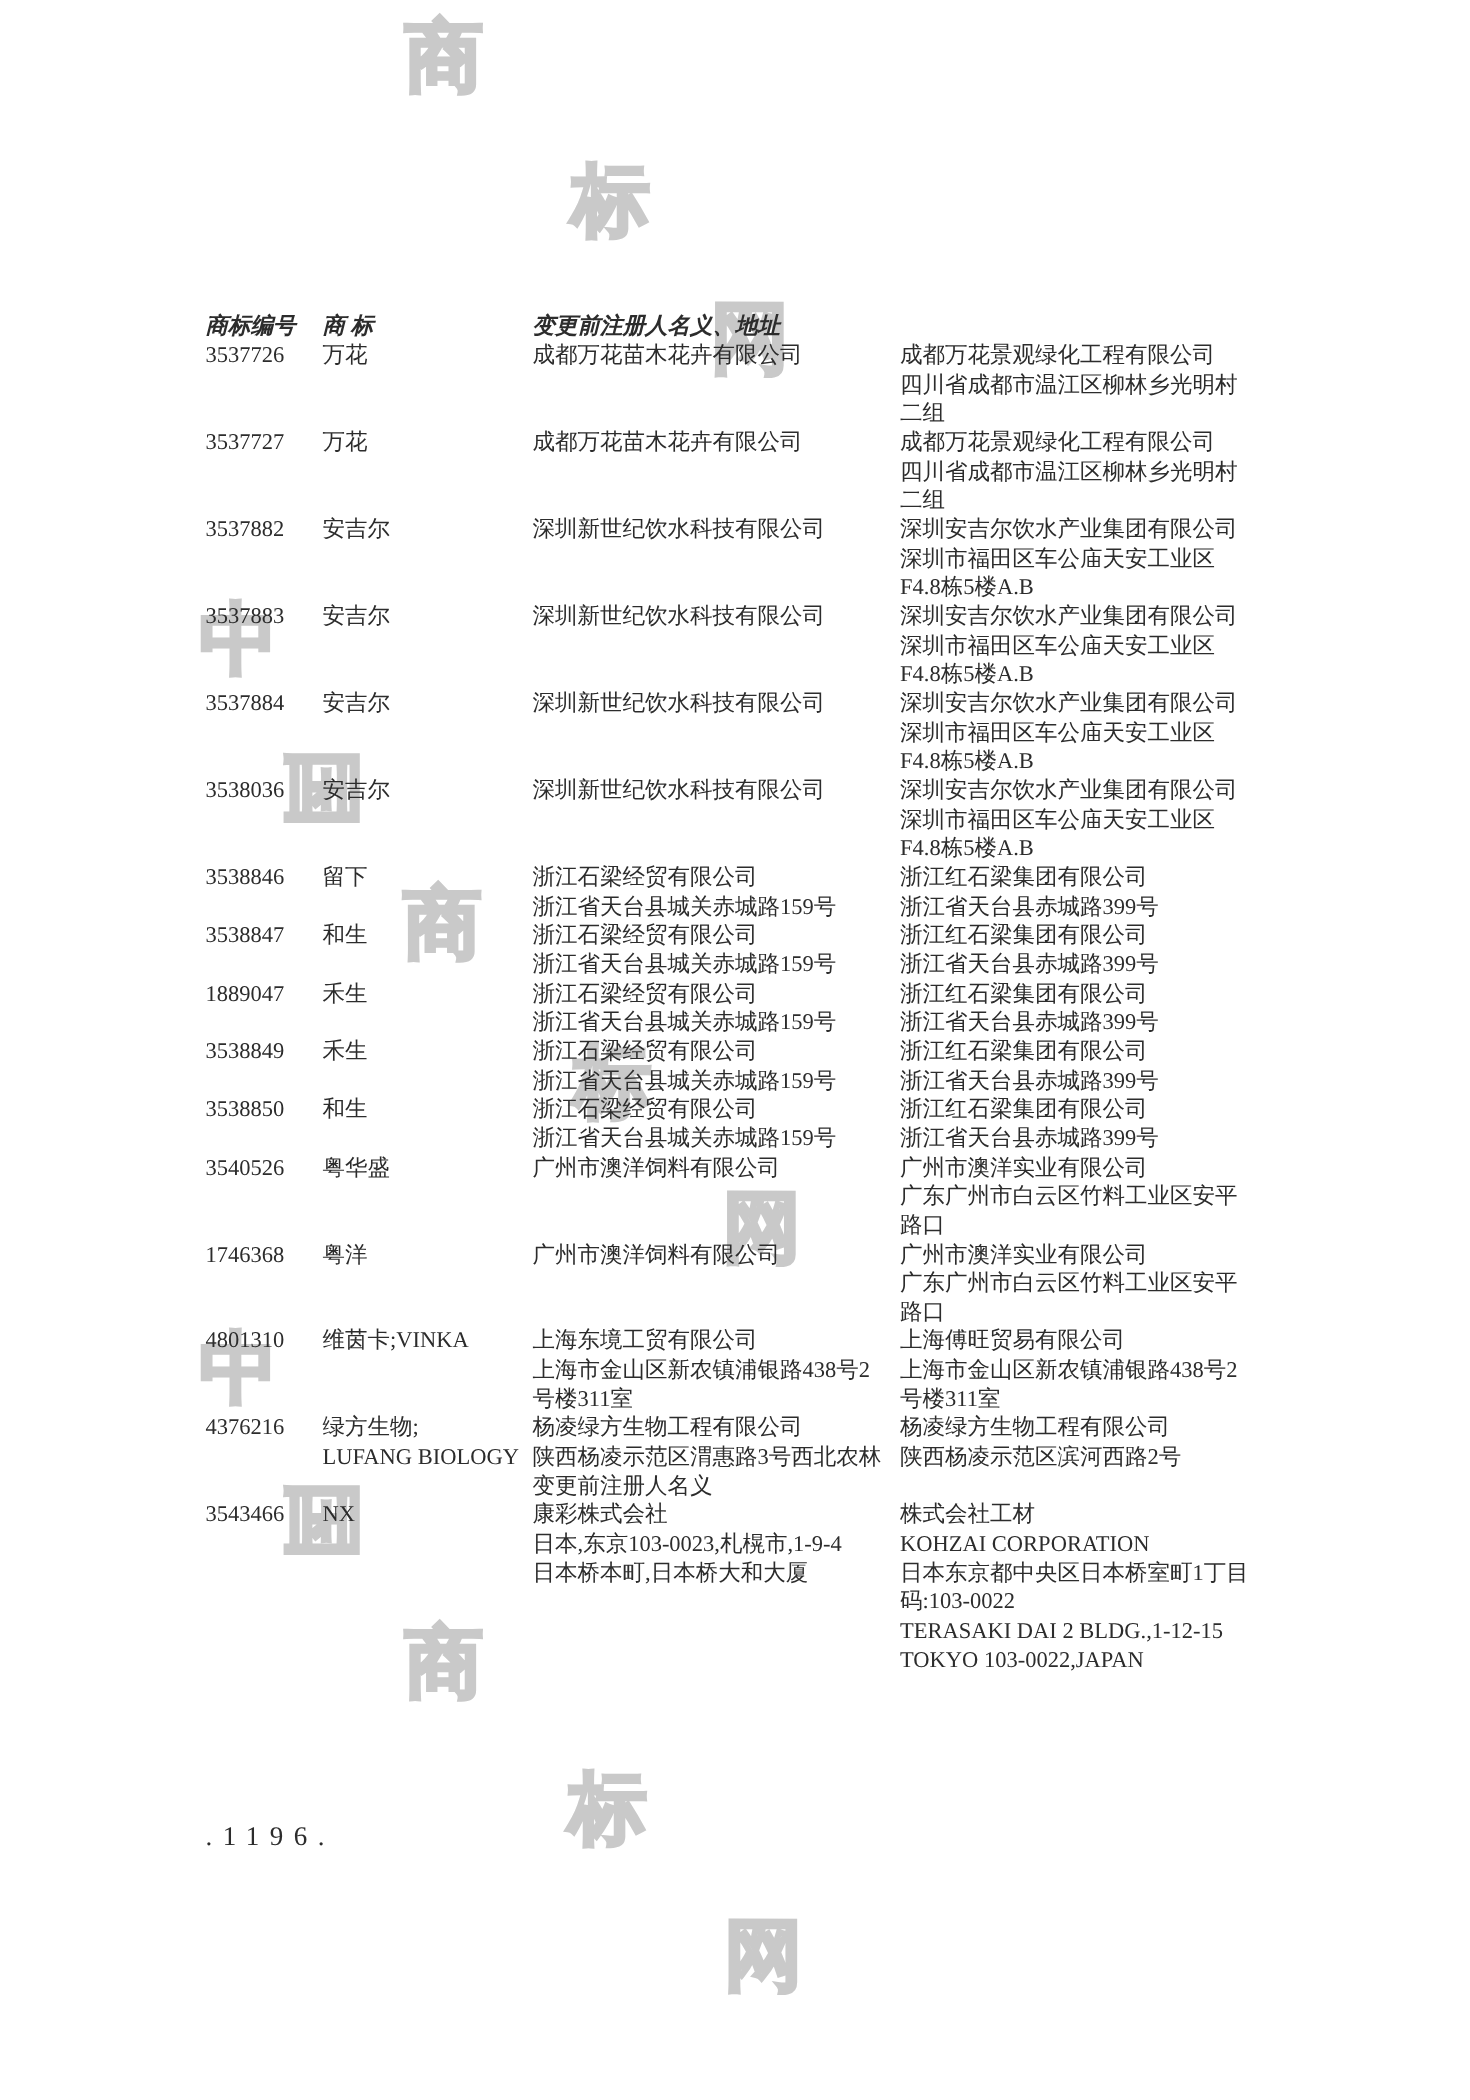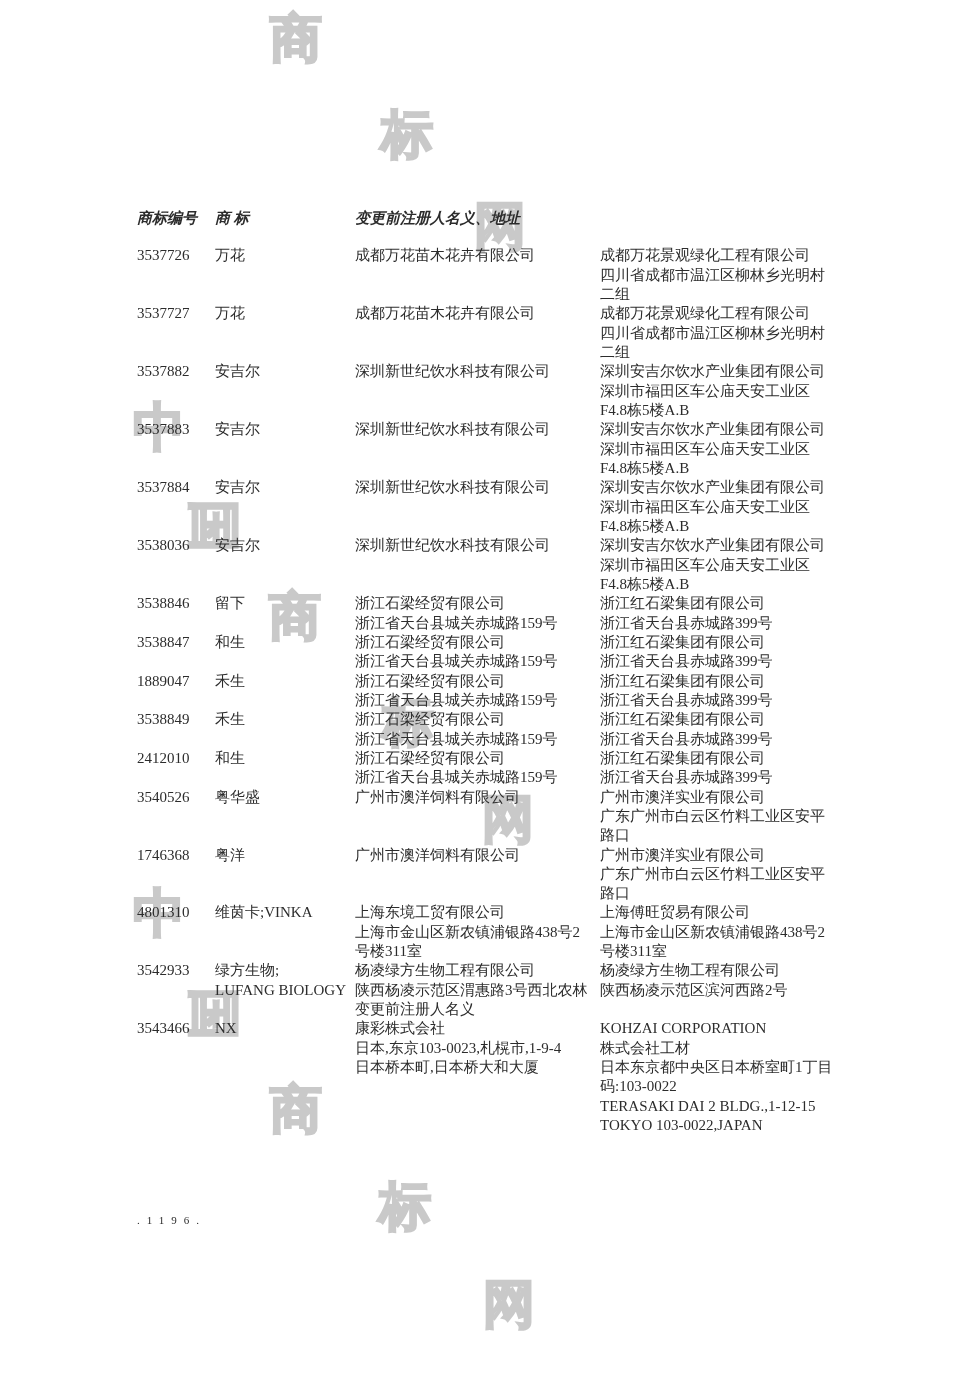--- a/index.html
+++ b/index.html
@@ -35,29 +35,29 @@
     position:absolute; left:137px; top:209px;
     width:760px;
     font-size:15px;
     color:#2c2c2c;
   }
   .header-row, .row {
     display:grid;
     grid-template-columns:78px 140px 245px 290px;
   }
   .header-row { font-weight:bold;font-style:italic; }
-  .rows { margin-top:18px; }
+  .rows { }
   .line {
     line-height:19.33px;
     white-space:nowrap;
   }
   .cell { min-height:19.33px; }
   .page-number {
     position:absolute; left:137px; top:1214px;
-    font-size:11px;
+    font-size:18px;
     letter-spacing:7px;
     color:#2c2c2c;
   }
 </style>
 </head>
 <body>
 
 <div class="page">
 
   <div>
@@ -238,21 +238,21 @@
             <div class="line">浙江石梁经贸有限公司</div>
             <div class="line">浙江省天台县城关赤城路159号</div>
           </div>
           <div class="cell">
             <div class="line">浙江红石梁集团有限公司</div>
             <div class="line">浙江省天台县赤城路399号</div>
           </div>
         </div>
         <div class="row">
           <div class="cell">
-            <div class="line">2412010</div>
+            <div class="line">3538850</div>
           </div>
           <div class="cell">
             <div class="line">和生</div>
           </div>
           <div class="cell">
             <div class="line">浙江石梁经贸有限公司</div>
             <div class="line">浙江省天台县城关赤城路159号</div>
           </div>
           <div class="cell">
             <div class="line">浙江红石梁集团有限公司</div>
@@ -304,21 +304,21 @@
             <div class="line">号楼311室</div>
           </div>
           <div class="cell">
             <div class="line">上海傅旺贸易有限公司</div>
             <div class="line">上海市金山区新农镇浦银路438号2</div>
             <div class="line">号楼311室</div>
           </div>
         </div>
         <div class="row">
           <div class="cell">
-            <div class="line">3542933</div>
+            <div class="line">4376216</div>
           </div>
           <div class="cell">
             <div class="line">绿方生物;</div>
             <div class="line">LUFANG BIOLOGY</div>
           </div>
           <div class="cell">
             <div class="line">杨凌绿方生物工程有限公司</div>
             <div class="line">陕西杨凌示范区渭惠路3号西北农林</div>
             <div class="line">变更前注册人名义</div>
           </div>
@@ -333,22 +333,22 @@
           </div>
           <div class="cell">
             <div class="line">NX</div>
           </div>
           <div class="cell">
             <div class="line">康彩株式会社</div>
             <div class="line">日本,东京103-0023,札榥市,1-9-4</div>
             <div class="line">日本桥本町,日本桥大和大厦</div>
           </div>
           <div class="cell">
+            <div class="line">株式会社工材</div>
             <div class="line">KOHZAI CORPORATION</div>
-            <div class="line">株式会社工材</div>
             <div class="line">日本东京都中央区日本桥室町1丁目</div>
             <div class="line">码:103-0022</div>
             <div class="line">TERASAKI DAI 2 BLDG.,1-12-15</div>
             <div class="line">TOKYO 103-0022,JAPAN</div>
           </div>
         </div>
       </div>
   </div>
 
   <div class="page-number">.1196.</div>

